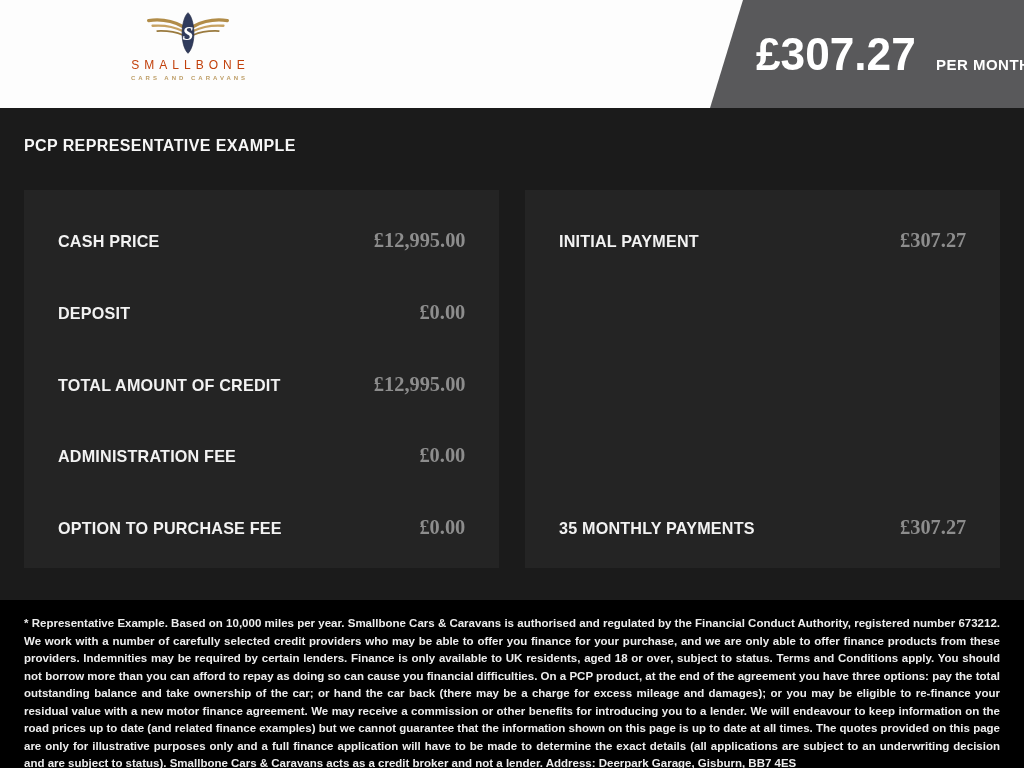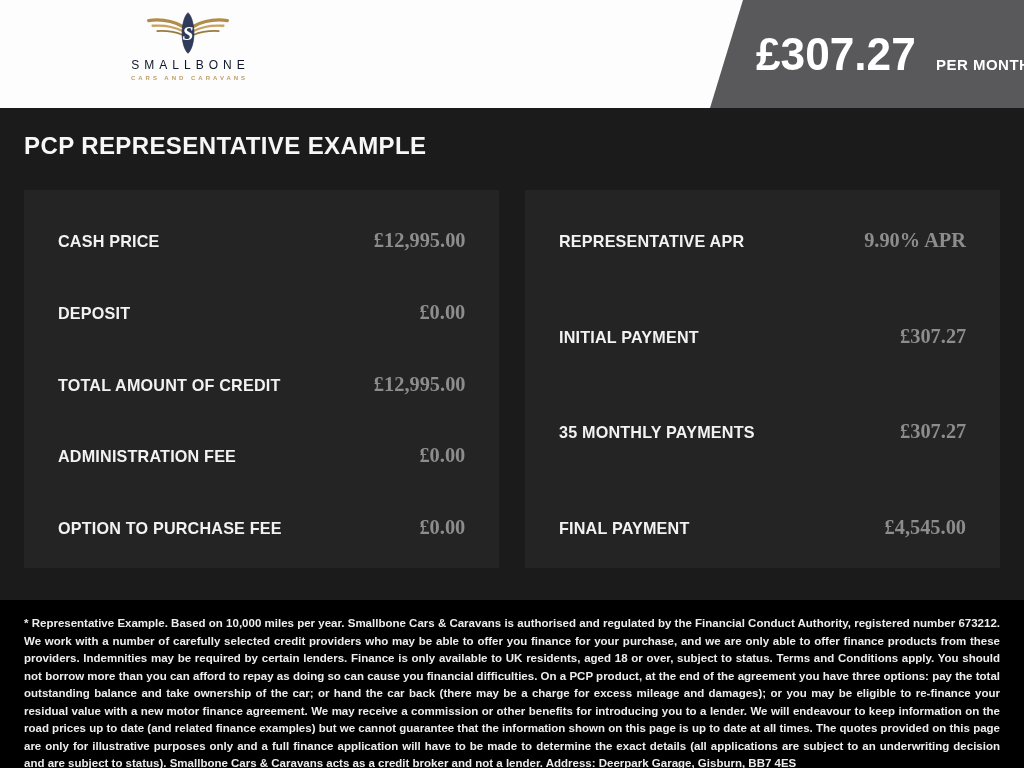--- a/index.html
+++ b/index.html
@@ -26,21 +26,21 @@
     width: 120px;
     display: flex;
     flex-direction: column;
     align-items: center;
   }
   .logo-brand {
     margin-top: 4px;
     font-size: 12px;
     font-weight: 500;
     letter-spacing: 5px;
-    color: #0f172a;
+    color: #c2410c;
     text-indent: 5px; 
     white-space: nowrap;
   }
   .logo-tagline {
     margin-top: 3px;
     font-size: 6px;
     font-weight: 600;
     letter-spacing: 3px;
     color: #bd9d66;
     text-indent: 3px;
@@ -78,21 +78,21 @@
   }
 
   
   .content {
     height: 492px;
     flex: 0 0 auto;
     background: #1b1b1b;
   }
   .page-title {
     margin: 24px 0 0 24px;
-    font-size: 24px;
+    font-size: 16px;
     line-height: 28px;
     font-weight: 700;
     letter-spacing: 0.4px;
     color: #f7f7f7;
   }
   .panels {
     display: flex;
     gap: 26px;
     margin: 30px 24px 0 24px;
     height: 378px;
@@ -197,34 +197,26 @@
         <span class="row-value">£0.00</span>
       </div>
       <div class="finance-row">
         <span class="row-label">OPTION TO PURCHASE FEE</span>
         <span class="row-value">£0.00</span>
       </div>
     </div>
 
     <div class="panel">
       <div class="finance-row">
-        <span class="row-label">REPRESENTATIVE APR</span>
-        <span class="row-value">9.90% APR</span>
-      </div>
-      <div class="finance-row">
         <span class="row-label">INITIAL PAYMENT</span>
         <span class="row-value">£307.27</span>
       </div>
       <div class="finance-row">
         <span class="row-label">35 MONTHLY PAYMENTS</span>
         <span class="row-value">£307.27</span>
-      </div>
-      <div class="finance-row">
-        <span class="row-label">FINAL PAYMENT</span>
-        <span class="row-value">£4,545.00</span>
       </div>
     </div>
   </div>
 </div>
 
 <div class="footer">
   <p class="disclaimer">* Representative Example. Based on 10,000 miles per year. Smallbone Cars &amp; Caravans is authorised and regulated by the Financial Conduct Authority, registered number 673212. We work with a number of carefully selected credit providers who may be able to offer you finance for your purchase, and we are only able to offer finance products from these providers. Indemnities may be required by certain lenders. Finance is only available to UK residents, aged 18 or over, subject to status. Terms and Conditions apply. You should not borrow more than you can afford to repay as doing so can cause you financial difficulties. On a PCP product, at the end of the agreement you have three options: pay the total outstanding balance and take ownership of the car; or hand the car back (there may be a charge for excess mileage and damages); or you may be eligible to re-finance your residual value with a new motor finance agreement. We may receive a commission or other benefits for introducing you to a lender. We will endeavour to keep information on the road prices up to date (and related finance examples) but we cannot guarantee that the information shown on this page is up to date at all times. The quotes provided on this page are only for illustrative purposes only and a full finance application will have to be made to determine the exact details (all applications are subject to an underwriting decision and are subject to status). Smallbone Cars &amp; Caravans acts as a credit broker and not a lender. Address: Deerpark Garage, Gisburn, BB7 4ES</p>
 </div>
 
 </body></html>

